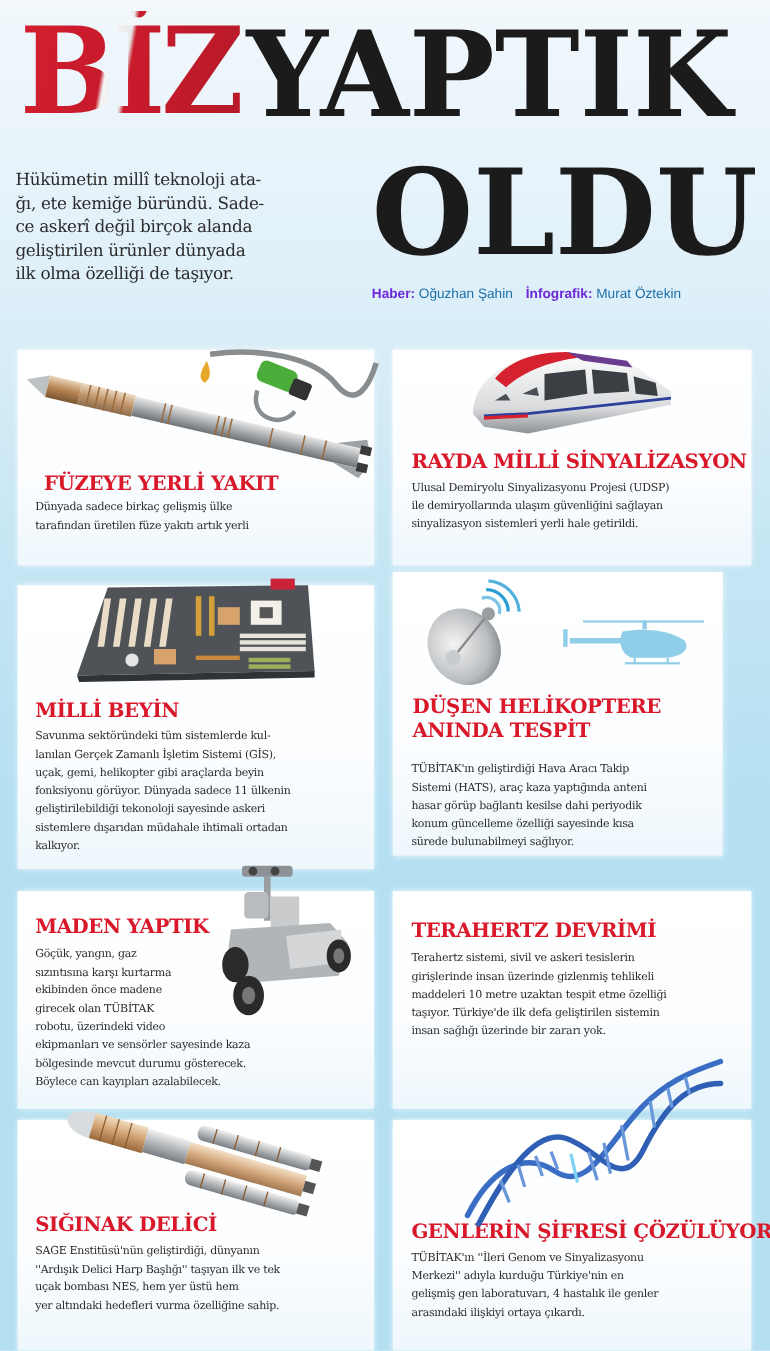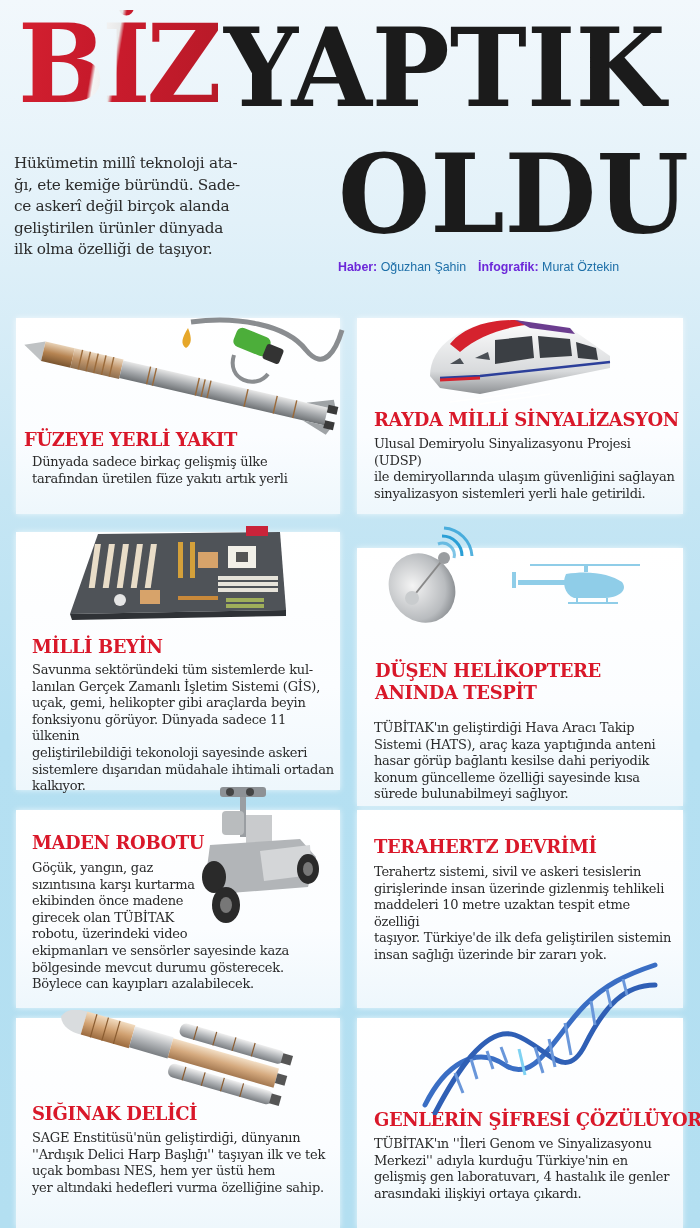--- a/index.html
+++ b/index.html
@@ -78,21 +78,21 @@
     font-weight: 700;
     color: #d9182a;
     font-size: 18px;
     line-height: 20px;
     letter-spacing: -0.4px;
     white-space: nowrap;
   }
   .card .body {
     position: absolute;
     font-family: "DejaVu Serif", serif;
-    font-size: 13px;
+    font-size: 10px;
     line-height: 16.6px;
     color: #2a2a2a;
     letter-spacing: -0.25px;
   }
   .art { position: absolute; }
   svg { display: block; }
 </style>
 </head>
 <body>
 
@@ -112,21 +112,21 @@
 
 <div class="byline">
   <b>Haber:</b>
   <span>Oğuzhan Şahin</span>
   <span class="sp"></span>
   <b>İnfografik:</b>
   <span>Murat Öztekin</span>
 </div>
 
 <div class="card" style="left:16px; top:318px; width:324px; height:196px;">
-  <div class="title" style="left:8px; top:112px;">FÜZEYE YERLİ YAKIT</div>
+  <div class="title" style="left:24px; top:112px;">FÜZEYE YERLİ YAKIT</div>
   <div class="body" style="left:16px; top:136px; width:300px;">
     <div>Dünyada sadece birkaç gelişmiş ülke</div>
     <div>tarafından üretilen füze yakıtı artık yerli</div>
   </div>
 </div>
 
 <div class="art" style="left:6px; top:310px; width:340px; height:140px;">
   <svg width="340" height="140" viewBox="0 0 340 140">
     <defs>
       <linearGradient id="mslBody" x1="0" y1="0" x2="0" y2="1">
@@ -240,21 +240,21 @@
     <rect x="150" y="60" width="60" height="4" fill="#e6e3da"></rect>
     <rect x="150" y="66" width="60" height="4" fill="#e6e3da"></rect>
     <rect x="110" y="74" width="40" height="4" fill="#c9893a"></rect>
     <rect x="158" y="76" width="38" height="4" fill="#9fae5a"></rect>
     <rect x="158" y="82" width="38" height="4" fill="#9fae5a"></rect>
     <circle cx="52" cy="78" r="6" fill="#e5e5e5"></circle>
     <rect x="72" y="68" width="20" height="14" fill="#d7a36a"></rect>
   </svg>
 </div>
 
-<div class="card" style="left:357px; top:548px; width:326px; height:258px;">
+<div class="card" style="left:357px; top:520px; width:300px; height:258px;">
   <div class="title" style="left:18px; top:112px; line-height:22px;">
     <div>DÜŞEN HELİKOPTERE</div>
     <div>ANINDA TESPİT</div>
   </div>
   <div class="body" style="left:17px; top:172px; width:305px;">
     <div>TÜBİTAK'ın geliştirdiği Hava Aracı Takip</div>
     <div>Sistemi (HATS), araç kaza yaptığında anteni</div>
     <div>hasar görüp bağlantı kesilse dahi periyodik</div>
     <div>konum güncelleme özelliği sayesinde kısa</div>
     <div>sürede bulunabilmeyi sağlıyor.</div>
@@ -287,21 +287,21 @@
       <rect x="8" y="20" width="50" height="5"></rect>
       <rect x="2" y="12" width="4" height="16"></rect>
       <rect x="58" y="42" width="50" height="2"></rect>
       <rect x="66" y="38" width="2" height="5"></rect>
         <rect x="96" y="38" width="2" height="5"></rect>
     </g>
   </svg>
 </div>
 
 <div class="card" style="left:16px; top:810px; width:324px; height:198px;">
-  <div class="title" style="left:16px; top:23px;">MADEN ROBOTU</div>
+  <div class="title" style="left:16px; top:23px;">MADEN YAPTIK</div>
   <div class="body" style="left:16px; top:50px; width:305px;">
     <div>Göçük, yangın, gaz</div>
     <div>sızıntısına karşı kurtarma</div>
     <div>ekibinden önce madene</div>
     <div>girecek olan TÜBİTAK</div>
     <div>robotu, üzerindeki video</div>
     <div>ekipmanları ve sensörler sayesinde kaza</div>
     <div>bölgesinde mevcut durumu gösterecek.</div>
     <div>Böylece can kayıpları azalabilecek.</div>
   </div>

